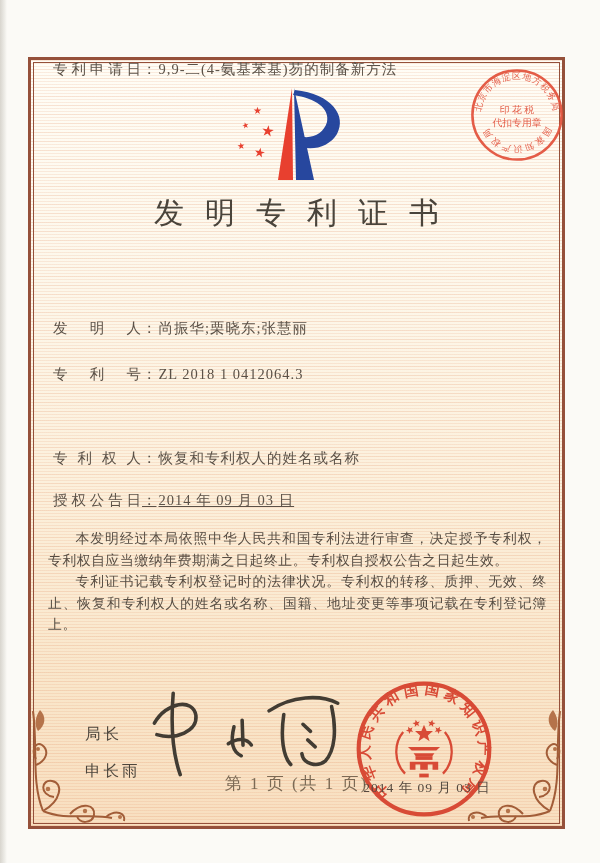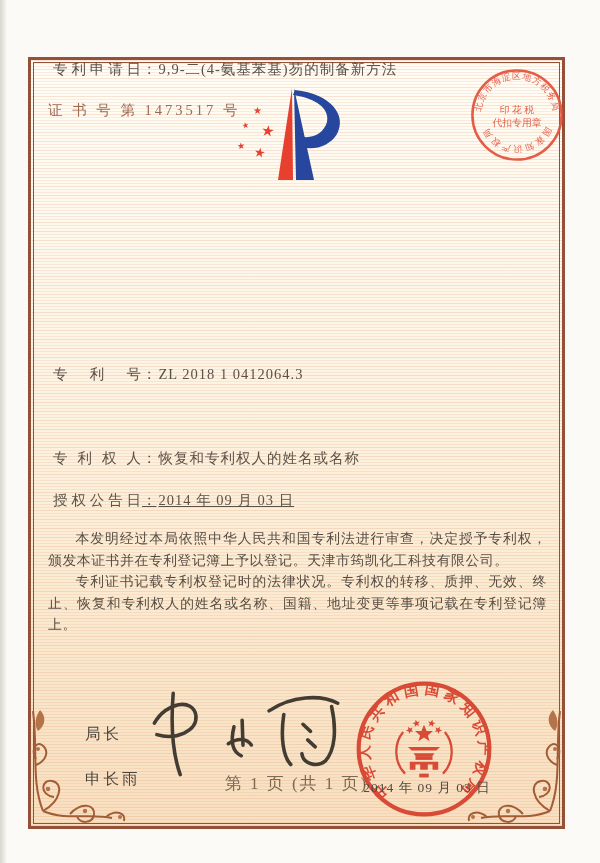--- a/index.html
+++ b/index.html
@@ -52,21 +52,21 @@
 
   
   .body-text{
     position:absolute;left:17px;top:468px;width:499px;
     font-size:13.8px;line-height:21.5px;color:#574d43;text-align:justify;letter-spacing:.6px;
   }
   .body-text p{margin:0;text-indent:2em;}
 
   
   .signoff{position:absolute;left:54px;top:664px;font-size:15.5px;color:#4c453c;letter-spacing:3px;}
-  .signoff div{margin-bottom:24px;}
+  .signoff div{margin-bottom:16px;}
   .sig-svg{position:absolute;left:105px;top:622px;width:230px;height:105px;}
 
   
   .office-seal{position:absolute;left:322px;top:618px;width:142px;height:142px;opacity:.93;}
   .seal-date{
     position:absolute;left:316px;top:719px;width:160px;text-align:center;
     font-size:13.5px;color:#55493f;letter-spacing:1px;z-index:5;
   }
 
   
@@ -81,21 +81,20 @@
 </style>
 </head>
 <body>
 
 <div class="scan-edge"></div>
 
 <div class="cert">
   <div class="cert-inner"></div>
   <div class="content">
 
-    <div class="cert-no">证 书 号 第 1473517 号</div>
 
     <div class="logo">
       <svg width="112" height="102" viewBox="0 0 112 102">
         <polygon points="55,2 41,94 56,94" fill="#e8402f"></polygon>
         <polygon points="57,2 77,94 59,94" fill="#27479e"></polygon>
         <path d="M58,4 C95,8 110,30 100,48 C93,60 77,65 64,61 L62,50 C75,54 87,47 90,36 C93,23 79,12 56,9 Z" fill="#27479e"></path>
       </svg>
       <span class="star" style="left:16px;top:20px;font-size:10px;">★</span>
       <span class="star" style="left:5px;top:36px;font-size:8px;transform:rotate(-12deg);">★</span>
       <span class="star" style="left:24px;top:38px;font-size:15px;transform:rotate(8deg);">★</span>
@@ -112,36 +111,40 @@
           <textPath href="#taxTop" startOffset="50%" text-anchor="middle">北京市海淀区地方税务局</textPath>
         </text>
         <text font-size="9" fill="#e2503a" letter-spacing="2">
           <textPath href="#taxBot" startOffset="50%" text-anchor="middle">国家知识产权局</textPath>
         </text>
         <text x="0" y="-2" text-anchor="middle" font-size="10" fill="#e2503a">印 花 税</text>
         <text x="0" y="11" text-anchor="middle" font-size="10" fill="#e2503a">代扣专用章</text>
       </svg>
     </div>
 
+    <div class="title">发明专利证书</div>
 
     <div class="frow">
       <span class="flabel">专利申请日</span><span class="fcolon">：</span><span class="fvalue">9,9-二(4-氨基苯基)芴的制备新方法</span>
     </div>
+    <div class="frow r-inventors">
+      <span class="flabel">发明人</span><span class="fcolon">：</span><span class="fvalue">尚振华;栗晓东;张慧丽</span>
+    </div>
     <div class="frow r-patno">
       <span class="flabel">专利号</span><span class="fcolon">：</span><span class="fvalue">ZL 2018 1 0412064.3</span>
     </div>
     <div class="frow r-patentee">
       <span class="flabel">专利权人</span><span class="fcolon">：</span><span class="fvalue">恢复和专利权人的姓名或名称</span>
     </div>
     <div class="frow r-pubdate">
       <span class="flabel">授权公告日</span><span class="fcolon">：</span><span class="fvalue">2014 年 09 月 03 日</span>
     </div>
 
     <div class="body-text">
-      <p>本发明经过本局依照中华人民共和国专利法进行审查，决定授予专利权，颁发本证书并在专利登记簿上予以登记。天津市筠凯化工科技有限公司。</p>
+      <p>本发明经过本局依照中华人民共和国专利法进行审查，决定授予专利权，专利权自应当缴纳年费期满之日起终止。专利权自授权公告之日起生效。</p>
       <p>专利证书记载专利权登记时的法律状况。专利权的转移、质押、无效、终止、恢复和专利权人的姓名或名称、国籍、地址变更等事项记载在专利登记簿上。</p>
     </div>
 
     <div class="signoff">
       <div>局长</div>
       <div>申长雨</div>
     </div>
 
     <svg class="sig-svg" viewBox="0 0 220 100">
       <g fill="none" stroke="#423c33" stroke-width="3.4" stroke-linecap="round" transform="rotate(-2 110 50)">

